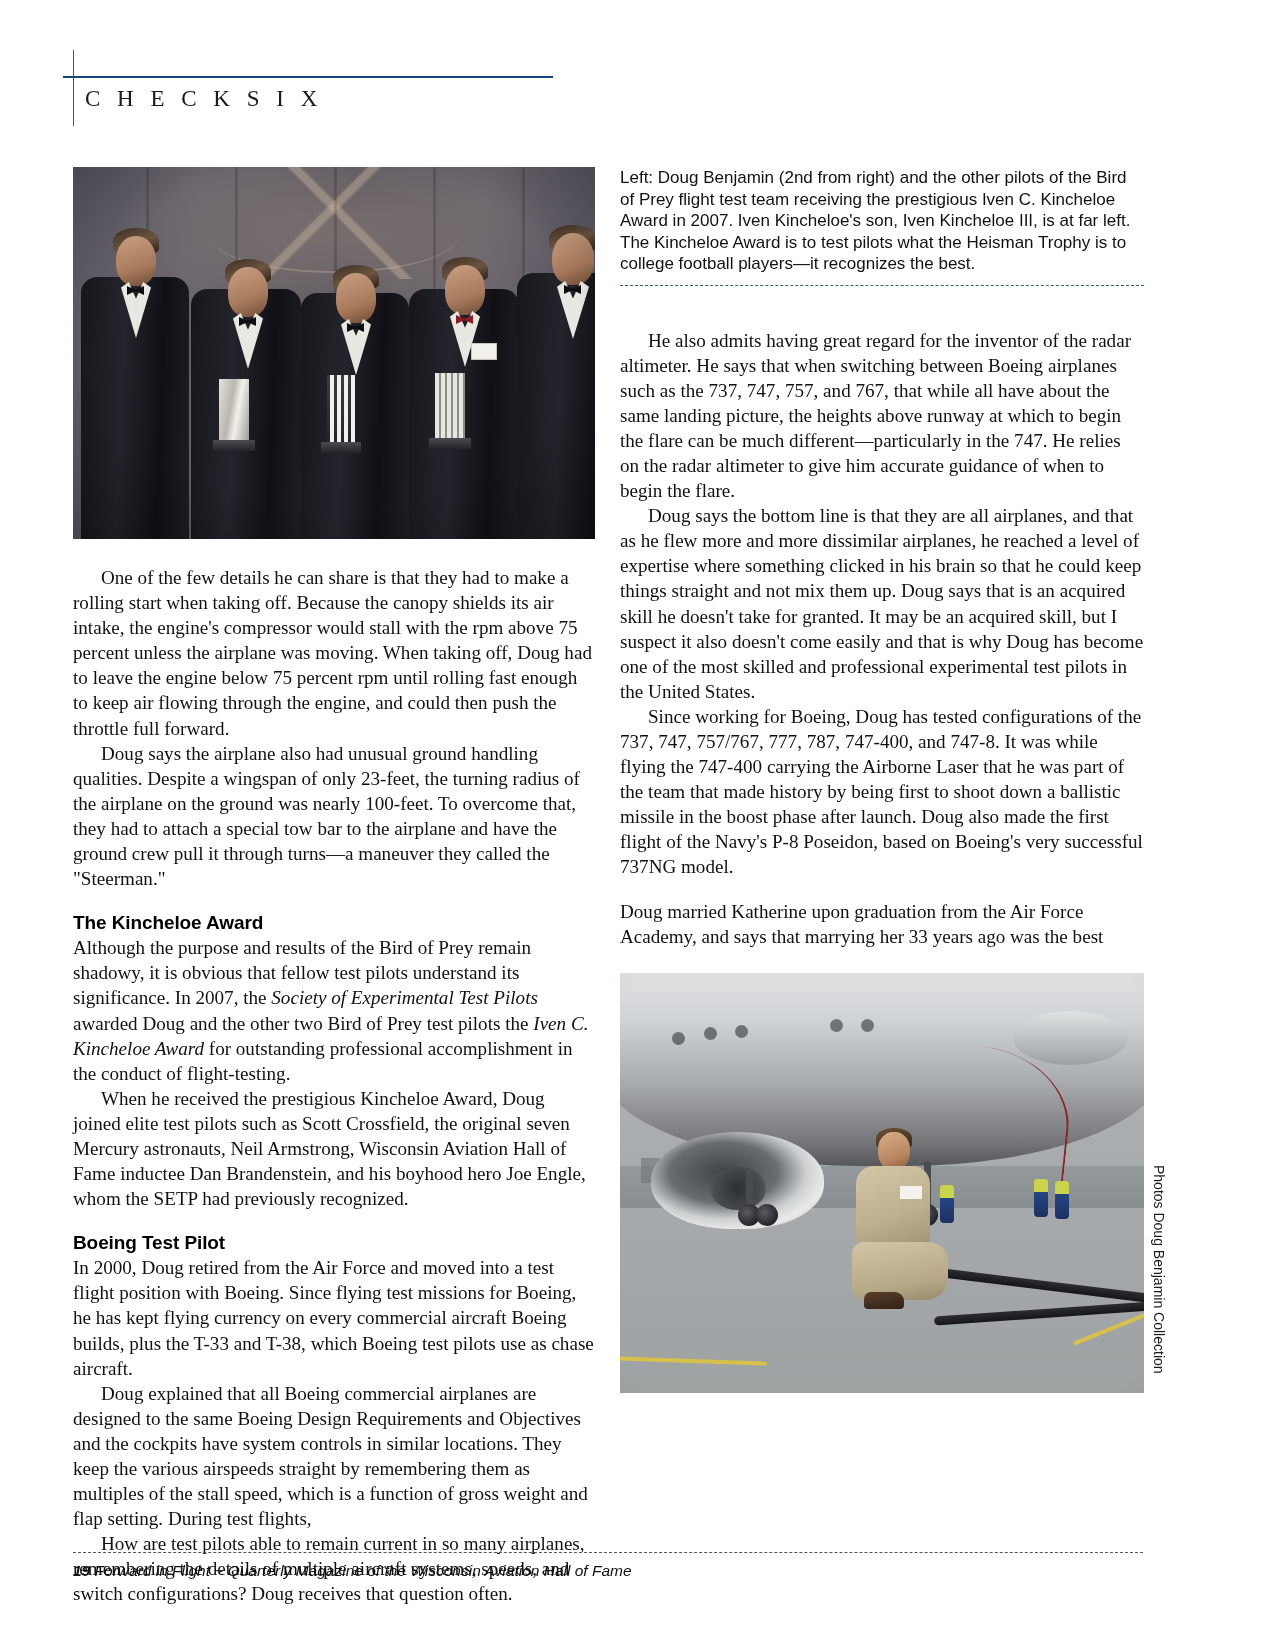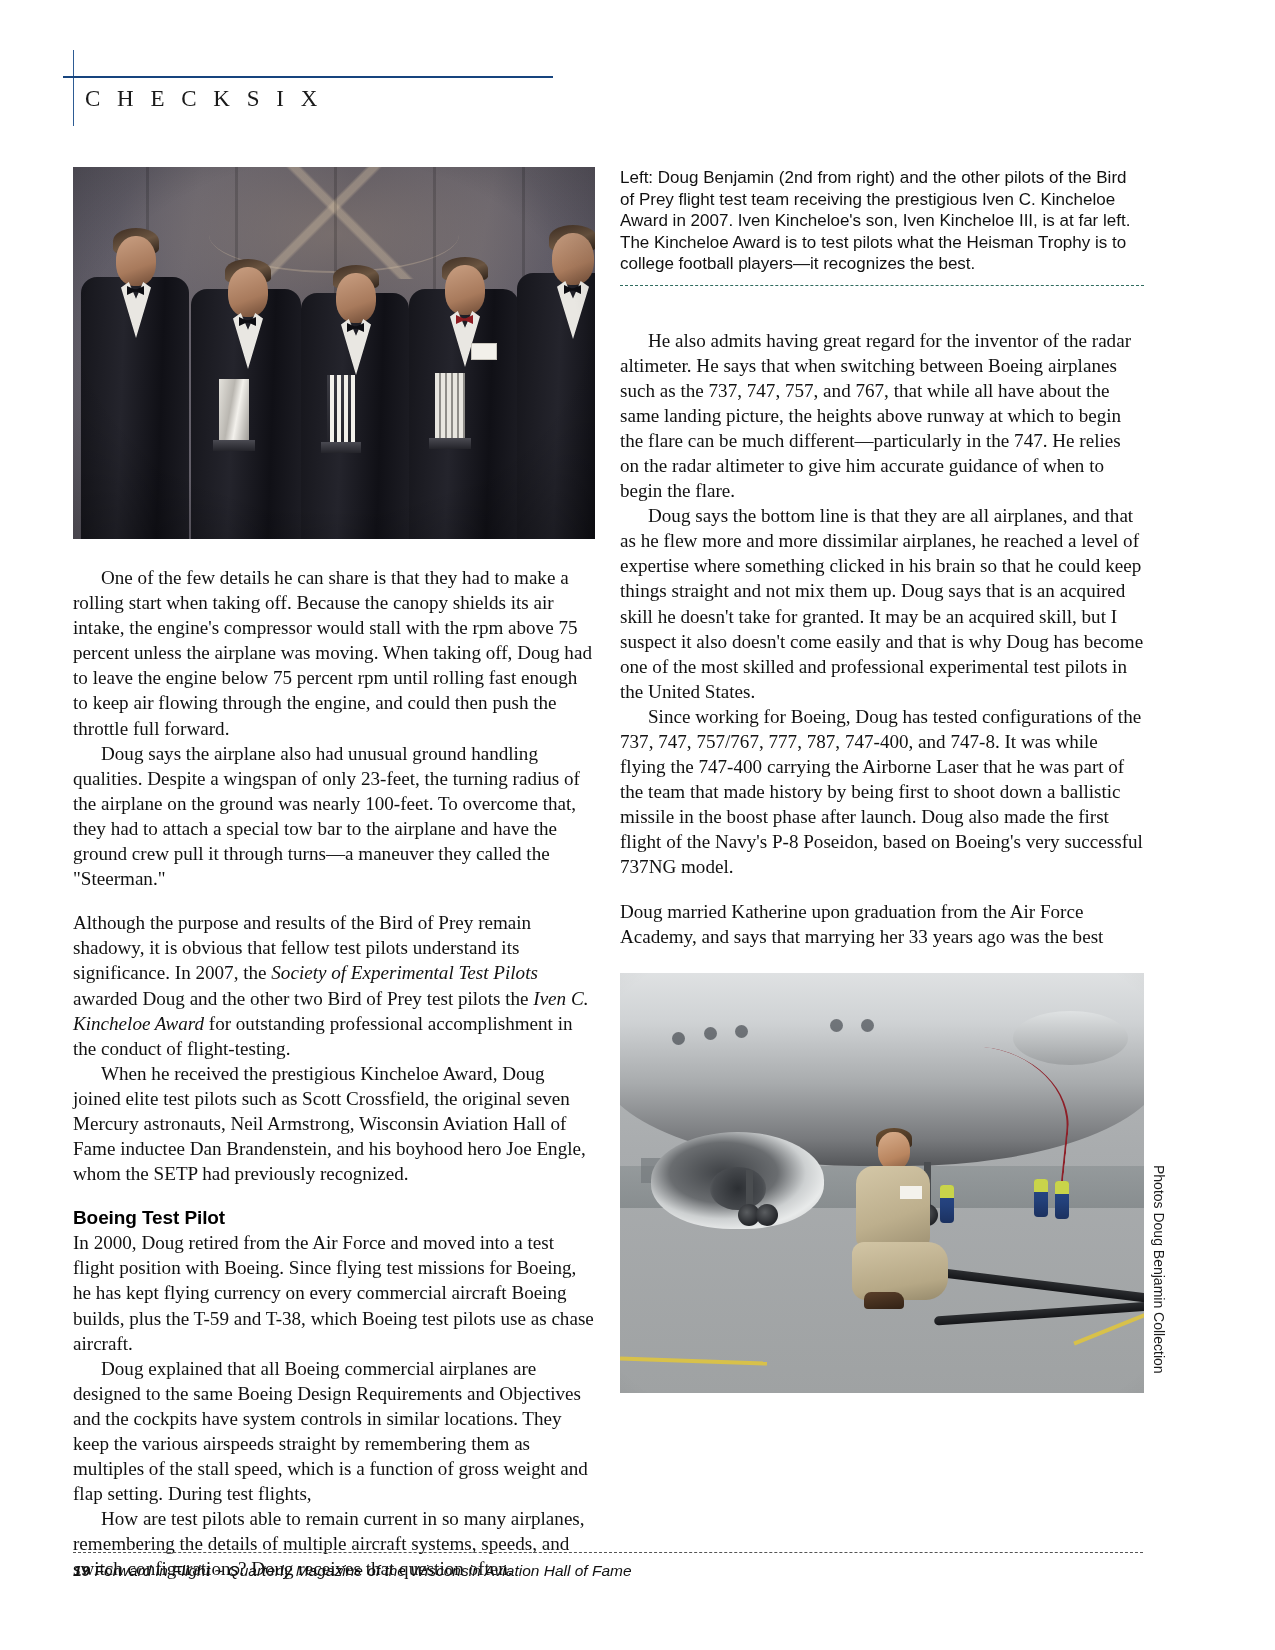--- a/index.html
+++ b/index.html
@@ -404,26 +404,27 @@
       </div>
 
       <div class="photo-vignette"></div>
     </div>
 
     <div style="height:26px"></div>
     <p class="body indent">One of the few details he can share is that they had to make a rolling start when taking off. Because the canopy shields its air intake, the engine's compressor would stall with the rpm above 75 percent unless the airplane was moving. When taking off, Doug had to leave the engine below 75 percent rpm until rolling fast enough to keep air flowing through the engine, and could then push the throttle full forward.</p>
     <p class="body indent">Doug says the airplane also had unusual ground handling qualities. Despite a wingspan of only 23-feet, the turning radius of the airplane on the ground was nearly 100-feet. To overcome that, they had to attach a special tow bar to the airplane and have the ground crew pull it through turns—a maneuver they called the "Steerman."</p>
 
     <div class="head-gap"></div>
+    <h2 class="section-head">The Kincheloe Award</h2>
     <p class="body"><span>Although the purpose and results of the Bird of Prey remain shadowy, it is obvious that fellow test pilots understand its significance. In 2007, the </span><i>Society of Experimental Test Pilots</i><span> awarded Doug and the other two Bird of Prey test pilots the </span><i>Iven C. Kincheloe Award</i><span> for outstanding professional accomplishment in the conduct of flight-testing.</span></p>
     <p class="body indent">When he received the prestigious Kincheloe Award, Doug joined elite test pilots such as Scott Crossfield, the original seven Mercury astronauts, Neil Armstrong, Wisconsin Aviation Hall of Fame inductee Dan Brandenstein, and his boyhood hero Joe Engle, whom the SETP had previously recognized.</p>
 
     <div class="head-gap"></div>
     <h2 class="section-head">Boeing Test Pilot</h2>
-    <p class="body">In 2000, Doug retired from the Air Force and moved into a test flight position with Boeing. Since flying test missions for Boeing, he has kept flying currency on every commercial aircraft Boeing builds, plus the T-59 and T-38, which Boeing test pilots use as chase aircraft.</p>
+    <p class="body">In 2000, Doug retired from the Air Force and moved into a test flight position with Boeing. Since flying test missions for Boeing, he has kept flying currency on every commercial aircraft Boeing builds, plus the T-33 and T-38, which Boeing test pilots use as chase aircraft.</p>
     <p class="body indent">Doug explained that all Boeing commercial airplanes are designed to the same Boeing Design Requirements and Objectives and the cockpits have system controls in similar locations. They keep the various airspeeds straight by remembering them as multiples of the stall speed, which is a function of gross weight and flap setting. During test flights,</p>
     <p class="body indent">How are test pilots able to remain current in so many airplanes, remembering the details of multiple aircraft systems, speeds, and switch configurations? Doug receives that question often.</p>
   </div>
 
   <div class="col-right">
 
     <p class="caption">Left: Doug Benjamin (2nd from right) and the other pilots of the Bird of Prey flight test team receiving the prestigious Iven C. Kincheloe Award in 2007. Iven Kincheloe's son, Iven Kincheloe III, is at far left. The Kincheloe Award is to test pilots what the Heisman Trophy is to college football players—it recognizes the best.</p>
     <div class="caption-rule"></div>
 
     <div style="height:42px"></div>

